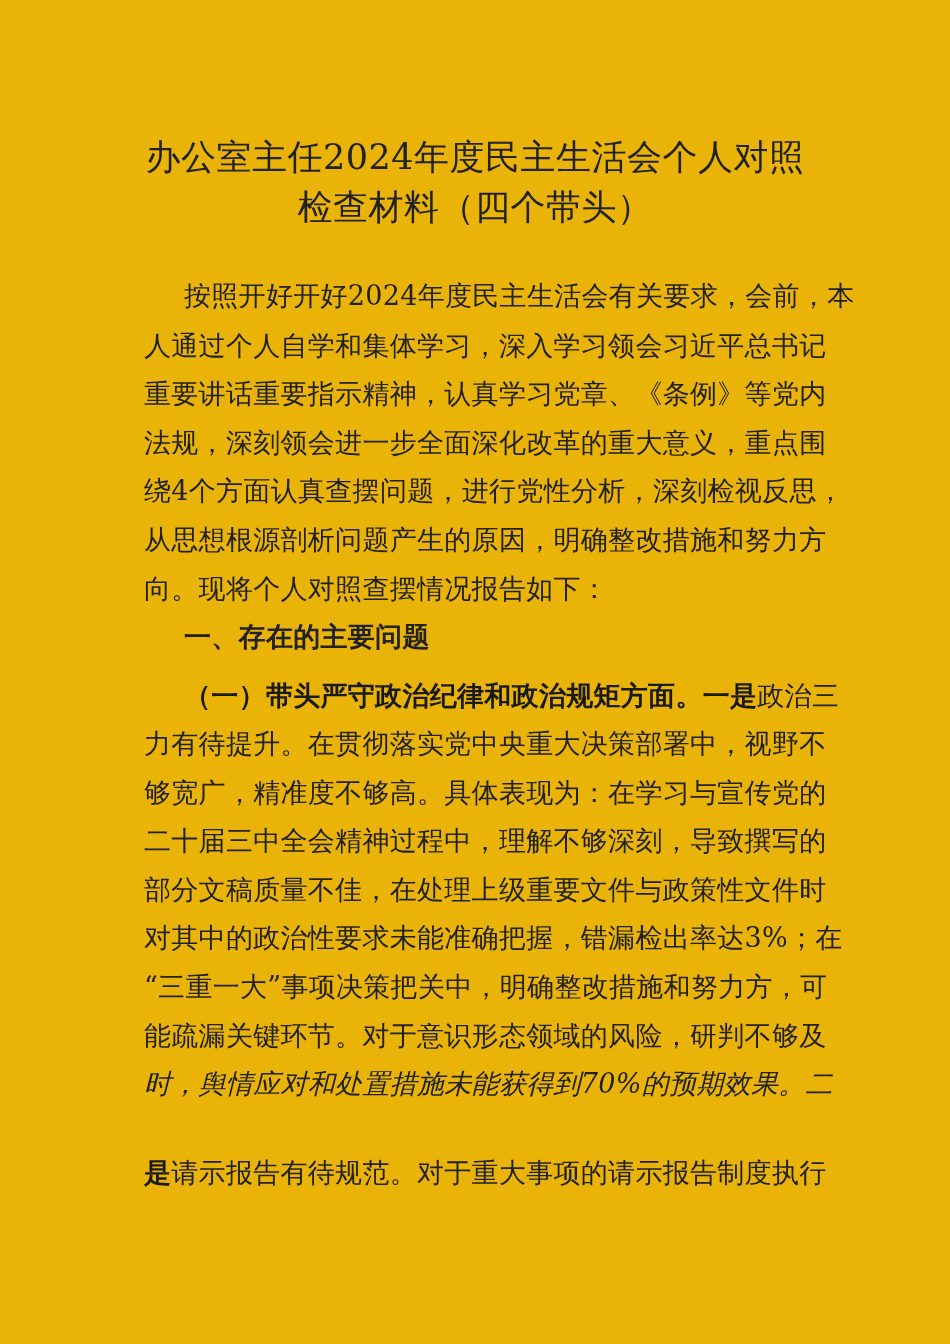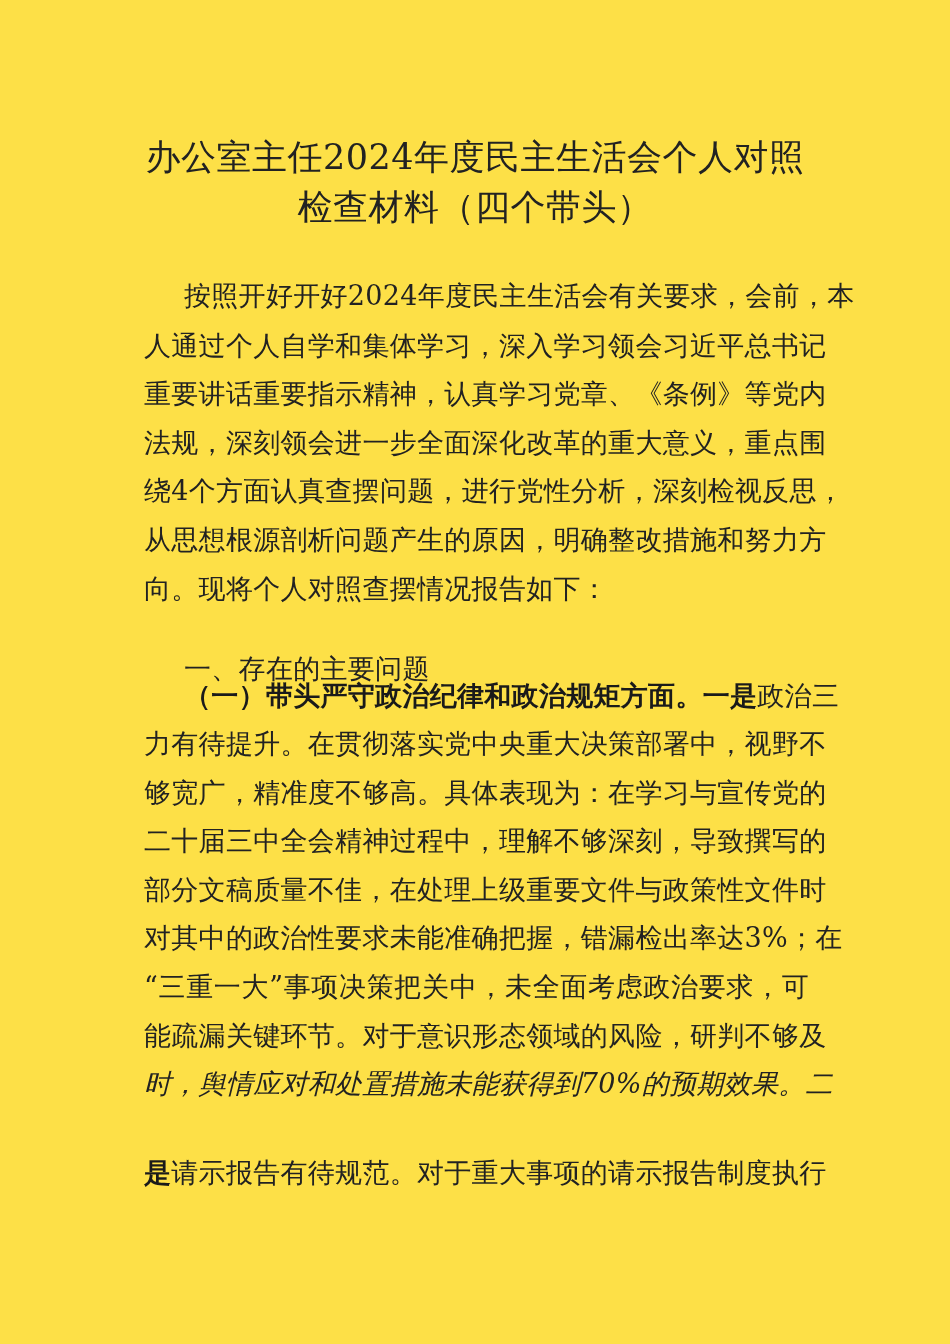--- a/index.html
+++ b/index.html
@@ -1,28 +1,28 @@
 <!DOCTYPE html>
 <html><head>
 <meta charset="utf-8">
 <style>
   html, body { margin: 0; padding: 0; background: #ffffff; }
   body { width: 950px; height: 1344px; overflow: hidden; position: relative;
          font-family: "DejaVu Serif", "Liberation Serif", serif; color: #1a1a1a; }
-  .page { position: absolute; left: 0; top: 0; width: 950px; height: 1344px; background: #fde047; }
+  .page { position: absolute; left: 0; top: 0; width: 950px; height: 1344px; background: #eab308; }
   .title { position: absolute; left: 140px; width: 670px; text-align: center;
            font-size: 35px; line-height: 54px; letter-spacing: 0.5px; color: #222; }
   .title .l1 { position: absolute; left: 0; width: 670px; top: 0; white-space: nowrap; }
   .title .l2 { position: absolute; left: 0; width: 670px; top: 50px; white-space: nowrap; }
   .line { position: absolute; left: 144px; width: 665px; font-size: 27px; line-height: 36px;
           white-space: nowrap; color: #222; letter-spacing: 0.3px; }
   .justify { text-align: justify; text-align-last: justify; }
   .indent { left: 184px; width: 625px; }
   b, .bold { font-weight: bold; font-family: "DejaVu Sans", "Liberation Sans", sans-serif; color: #1a1a1a; }
-  .heading { font-weight: normal; font-family: "DejaVu Sans", "Liberation Sans", sans-serif; margin-top: 32px; }
+  .heading { font-weight: bold; font-family: "DejaVu Sans", "Liberation Sans", sans-serif; }
 </style>
 </head>
 <body>
 
 <div class="page">
 
   <div class="title" style="top:130px;">
     <div class="l1">办公室主任2024年度民主生活会个人对照</div>
     <div class="l2">检查材料（四个带头）</div>
   </div>
@@ -37,20 +37,20 @@
 
   <div class="line indent heading" style="top:619px;">一、存在的主要问题</div>
 
   <div class="line justify indent" style="top:678px;"><span class="bold">（一）带头严守政治纪律和政治规矩方面。一是</span><span>政治三</span></div>
 
   <div class="line justify" style="top:726px;">力有待提升。在贯彻落实党中央重大决策部署中，视野不</div>
   <div class="line justify" style="top:775px;">够宽广，精准度不够高。具体表现为：在学习与宣传党的</div>
   <div class="line justify" style="top:823px;">二十届三中全会精神过程中，理解不够深刻，导致撰写的</div>
   <div class="line justify" style="top:872px;">部分文稿质量不佳，在处理上级重要文件与政策性文件时</div>
   <div class="line justify" style="top:920px;">对其中的政治性要求未能准确把握，错漏检出率达3%；在</div>
-  <div class="line justify" style="top:969px;">“三重一大”事项决策把关中，未全面考虑政治要求，可</div>
+  <div class="line justify" style="top:969px;">“三重一大”事项决策把关中，明确整改措施和努力方，可</div>
   <div class="line justify" style="top:1018px;">能疏漏关键环节。对于意识形态领域的风险，研判不够及</div>
   <div class="line justify" style="top:1066px;font-style:italic;">时，舆情应对和处置措施未能获得到70%的预期效果。二</div>
 
   <div class="line justify" style="top:1115px;margin-top:40px;"><span class="bold">是</span><span>请示报告有待规范。对于重大事项的请示报告制度执行</span></div>
 
 
 </div>
 
 </body></html>

